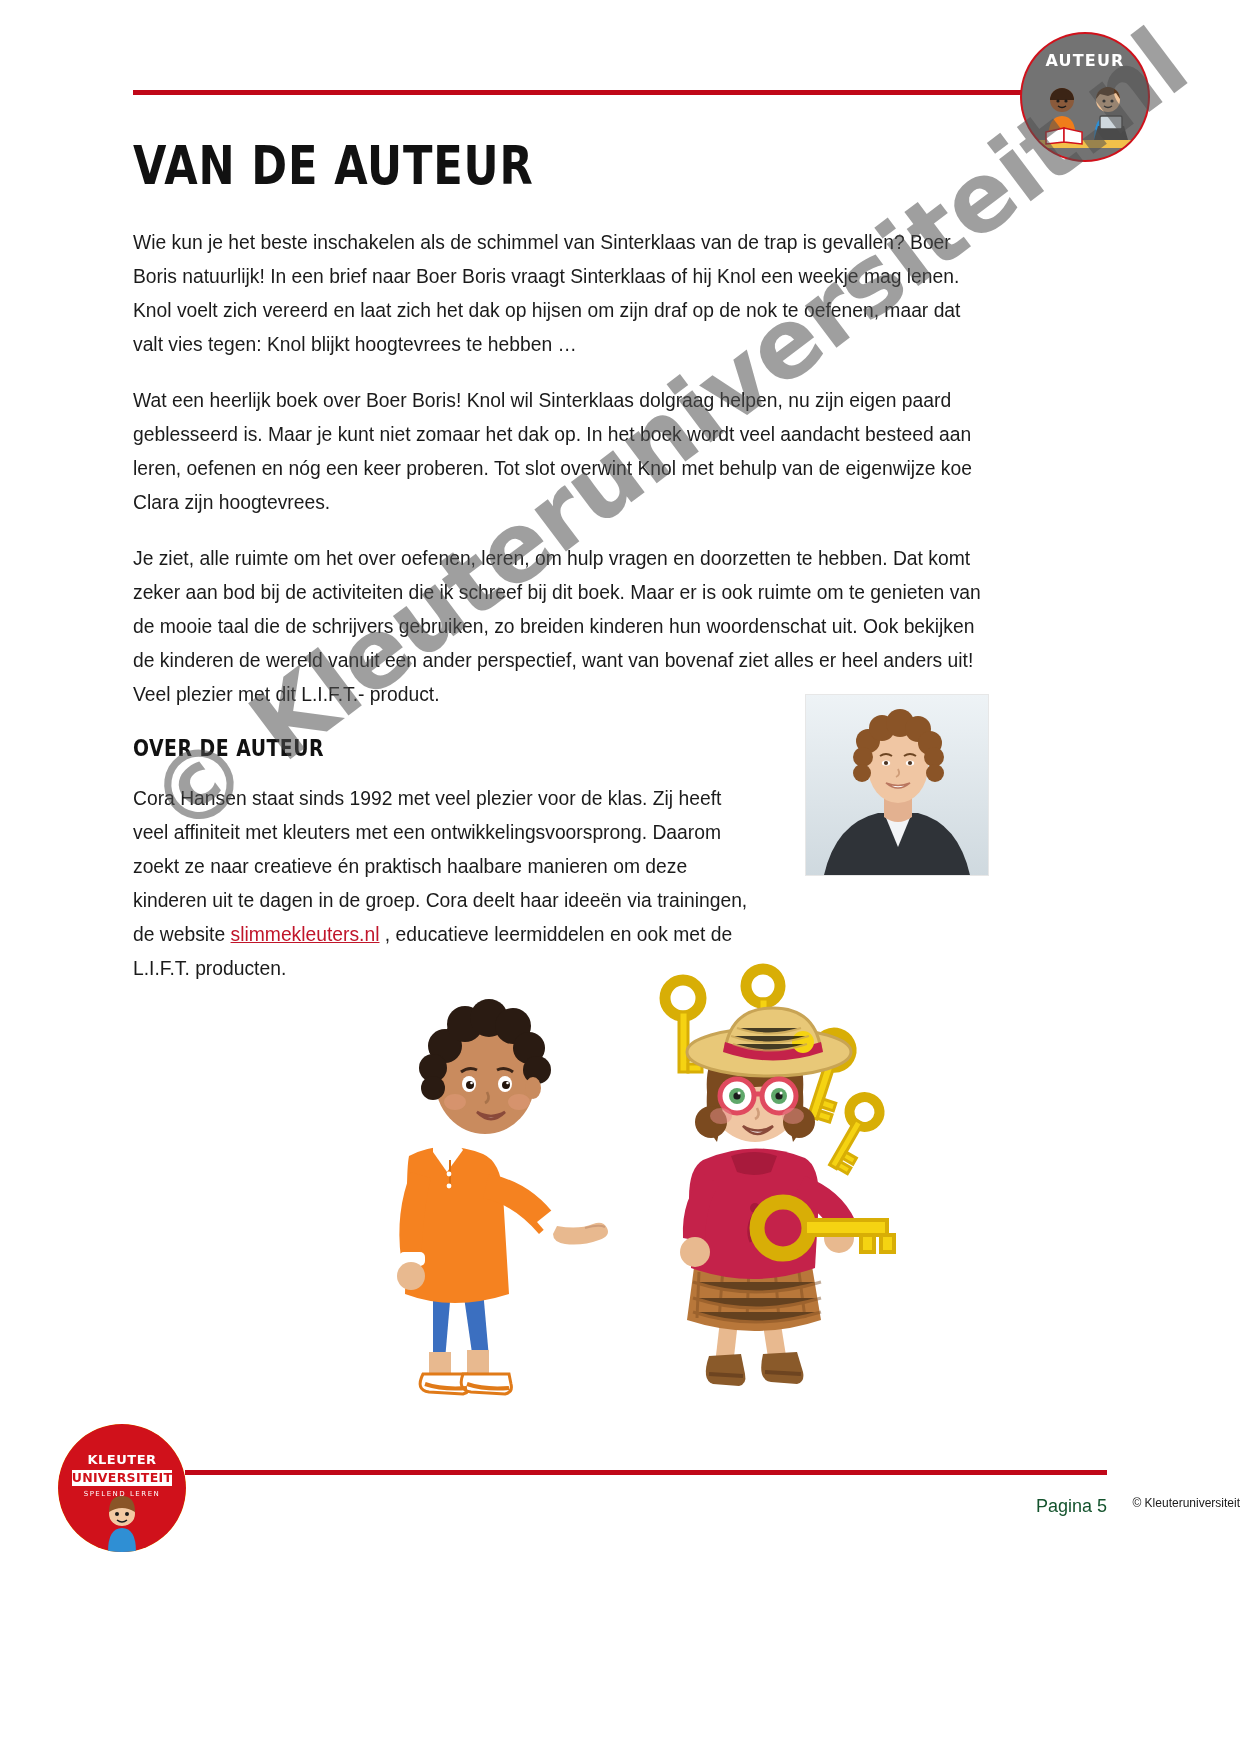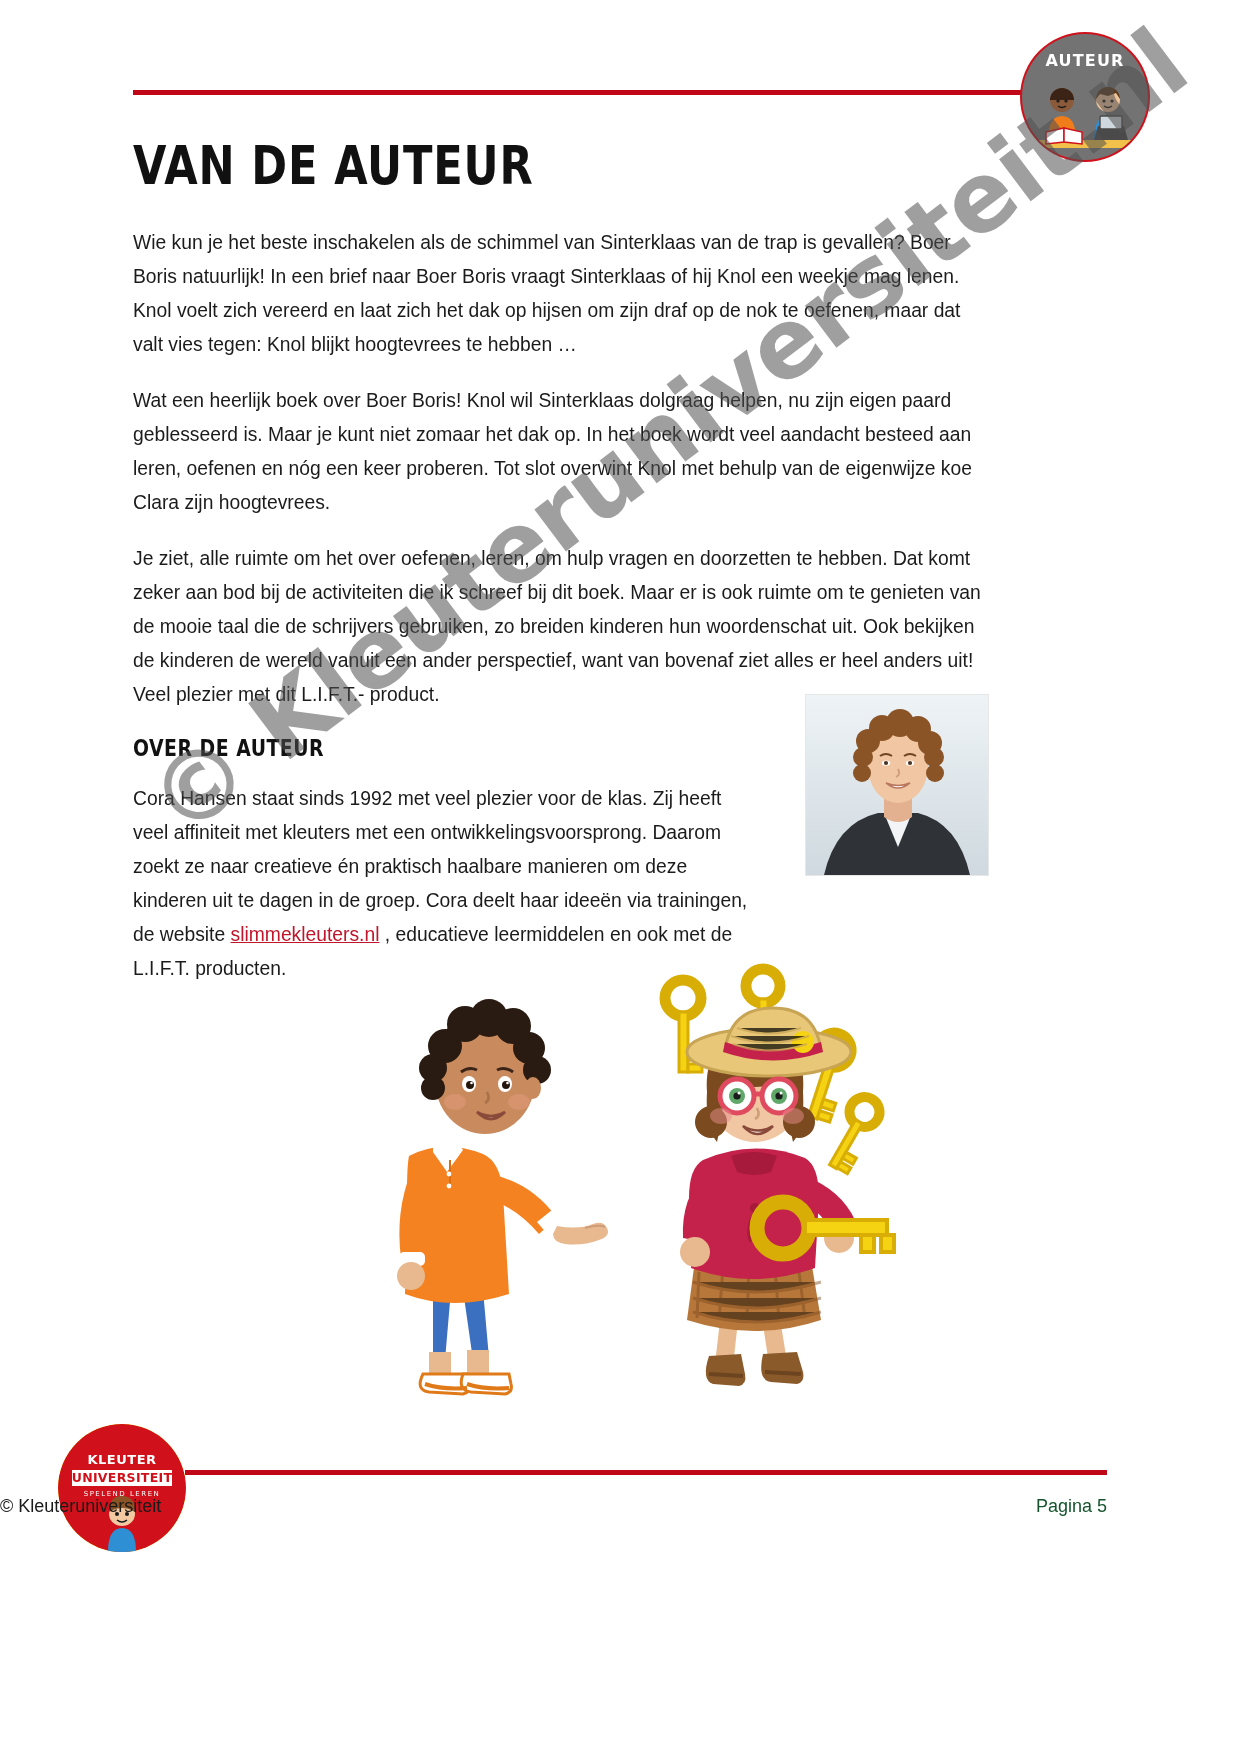--- a/index.html
+++ b/index.html
@@ -88,22 +88,22 @@
   
   .ft-rule{
     position:absolute;left:185px;top:1470px;width:922px;height:5px;
     background:#c00718;
   }
   .ft-logo{
     position:absolute;left:58px;top:1424px;width:128px;height:128px;
     border-radius:50%;background:#eab308;overflow:hidden;
   }
   .ft-center{
-    position:absolute;left:0;right:0;top:1496px;text-align:left;
-    font-size:18px;color:#1a1a1a;
+    position:absolute;left:0;right:0;top:1496px;text-align:right;
+    font-size:12px;color:#1a1a1a;
   }
   .ft-page{
     position:absolute;right:133px;top:1496px;
     font-size:18px;color:#14532d;
   }
 </style>
 </head>
 <body>
 
 <div class="page">

